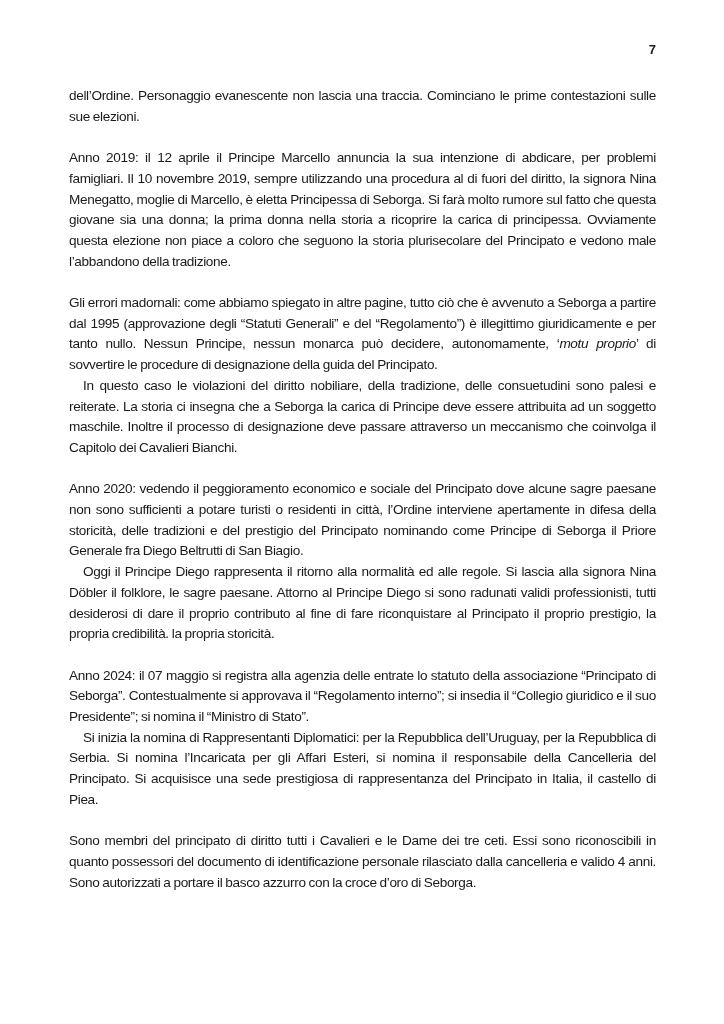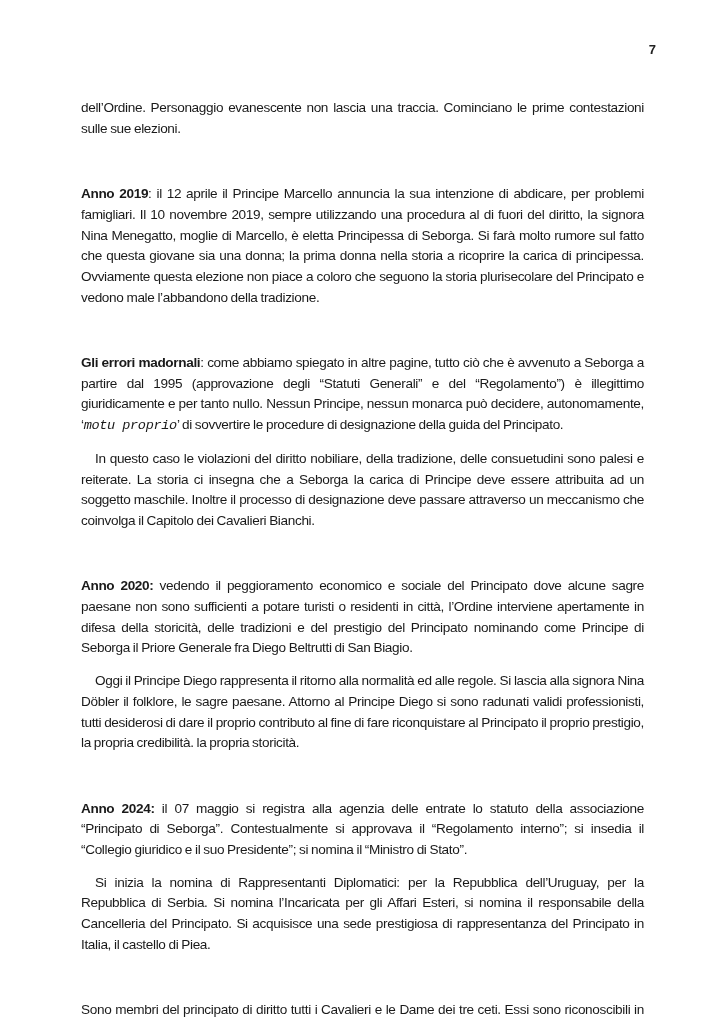--- a/index.html
+++ b/index.html
@@ -11,25 +11,25 @@
   }
   .page-number {
     position: absolute; top: 42px; right: 68px;
     font-size: 13px; font-weight: bold; color: #222;
   }
   .body-text {
     position: absolute; left: 69px; top: 86px; width: 587px;
     font-size: 13.6px; line-height: 20.7px; text-align: justify;
     letter-spacing: -0.35px; word-spacing: -0.5px;
   }
-  .para { margin: 12px; }
+  .para { margin: 0; }
   .para.indent { text-indent: 14px; }
   .gap { height: 20.7px; }
-  .lead { font-weight: bold; }
-  .em { font-style: italic; font-family: Liberation Mono, monospace; }
+  .lead { font-weight: normal; }
+  .em { font-style: italic; }
   .closing { font-weight: normal; }
 </style>
 </head>
 <body>
 
 <div class="page">
   <div class="page-number">7</div>
 
   <div class="body-text">
 

